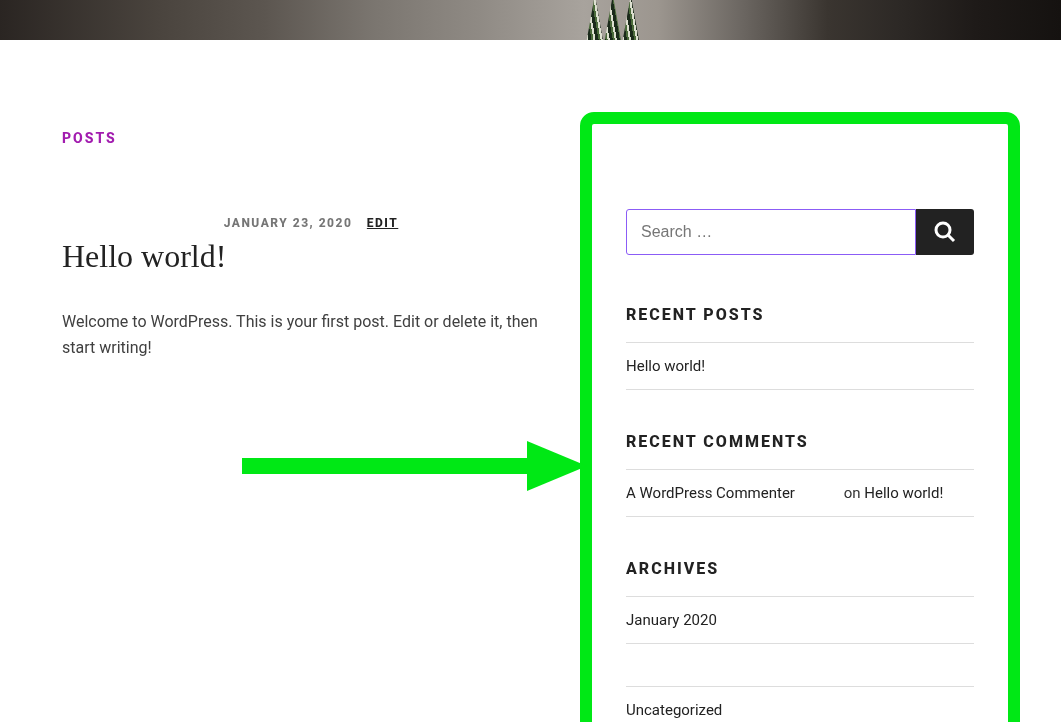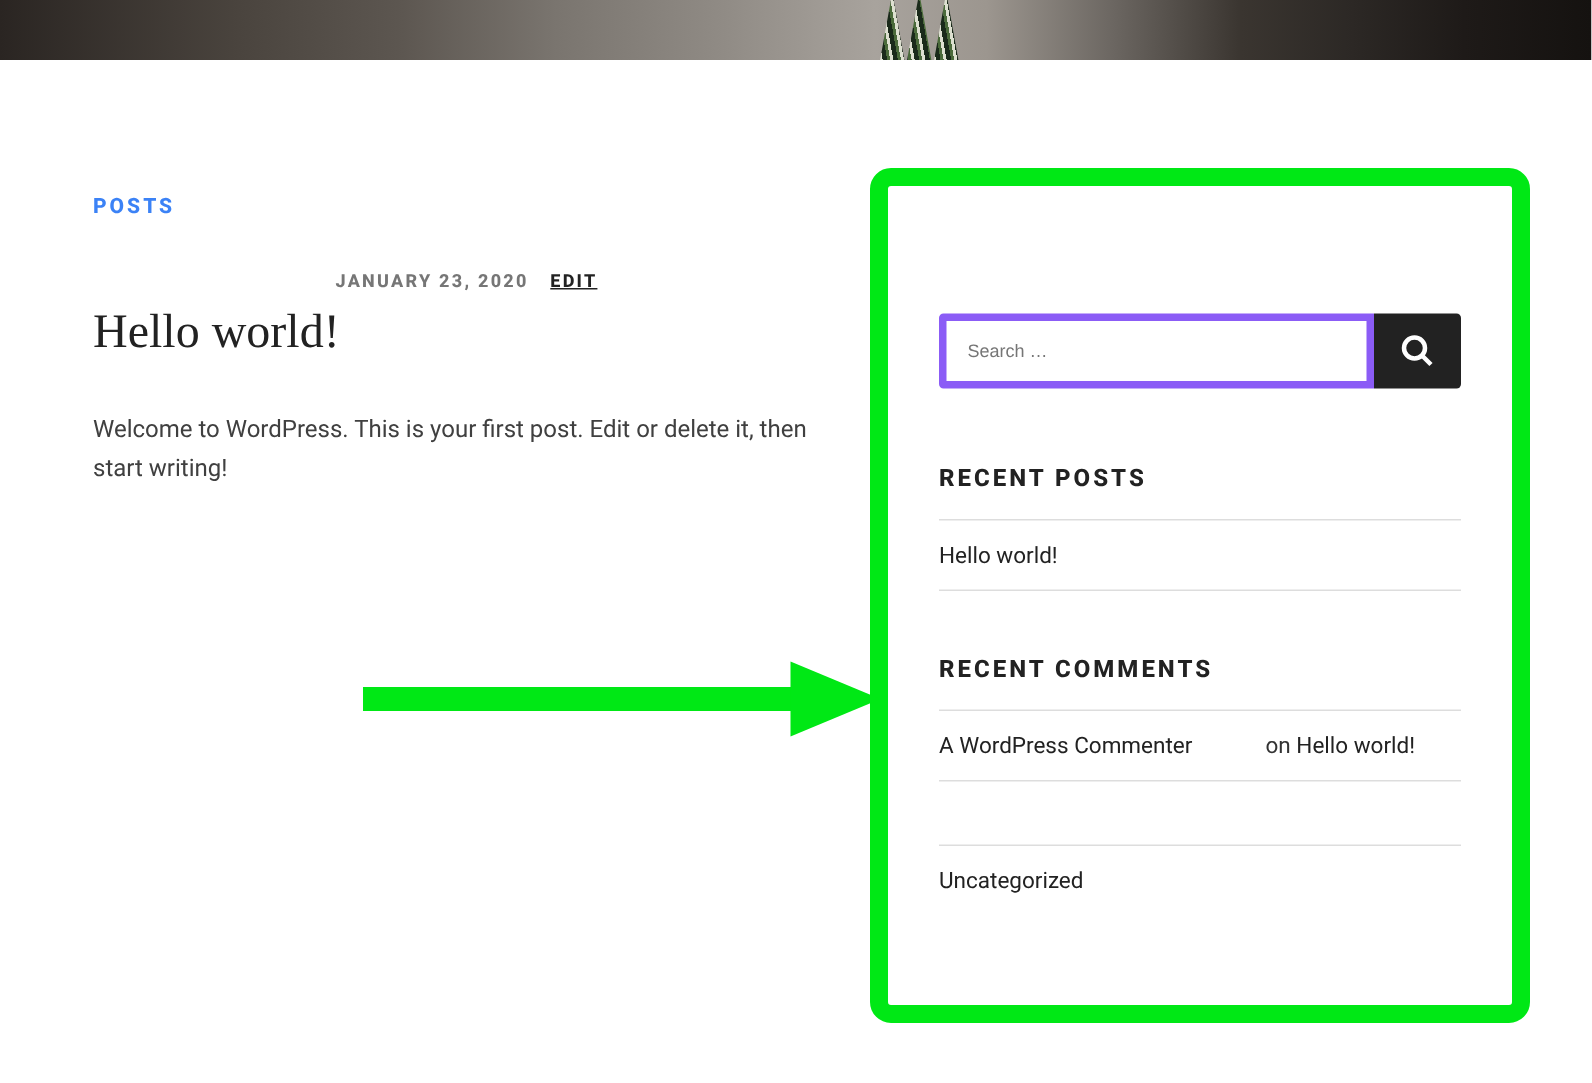--- a/index.html
+++ b/index.html
@@ -32,22 +32,22 @@
     }
     .main-col {
       flex: 1;
       padding: 60px 20px 0 62px;
       max-width: 580px;
     }
     .section-heading {
       font-size: 14px;
       font-weight: 800;
       letter-spacing: 2px;
-      color: #3b82f6;
-      margin-bottom: 34px;
+      color: #a21caf;
+      margin-bottom: 70px;
     }
     .post-meta {
       font-size: 12px;
       font-weight: 800;
       letter-spacing: 1.5px;
       color: #767676;
       margin-bottom: 8px;
       text-align: center;
     }
     .post-meta .edit { color: #222; margin-left: 10px; }
@@ -72,24 +72,24 @@
       padding: 85px 34px 18px 34px;
       width: 440px;
       position: relative;
     }
     .search-row {
       display: flex;
       margin-bottom: 50px;
     }
     .search-input {
       flex: 1;
-      border: 5px solid #8b5cf6;
+      border: 1px solid #8b5cf6;
       border-radius: 3px 0 0 3px;
       padding: 13px 14px;
-      font-size: 12px;
+      font-size: 16px;
       color: #666;
       outline: none;
     }
     .search-input::placeholder { color: #767676; }
     .search-btn {
       width: 58px;
       background: #222;
       border: none;
       border-radius: 0 3px 3px 0;
       display: flex;
@@ -175,20 +175,28 @@
       <h3 class="widget-title">RECENT COMMENTS</h3>
       <ul>
         <li>
           <a href="#">A WordPress Commenter</a>
           <span class="on-text">on</span>
           <a href="#">Hello world!</a>
         </li>
       </ul>
     </section>
 
+    <section class="widget">
+      <h3 class="widget-title">ARCHIVES</h3>
+      <ul>
+        <li>
+          <a href="#">January 2020</a>
+        </li>
+      </ul>
+    </section>
 
     <section class="widget last-widget">
       <ul>
         <li>
           <a href="#">Uncategorized</a>
         </li>
       </ul>
     </section>
 
   </aside>

